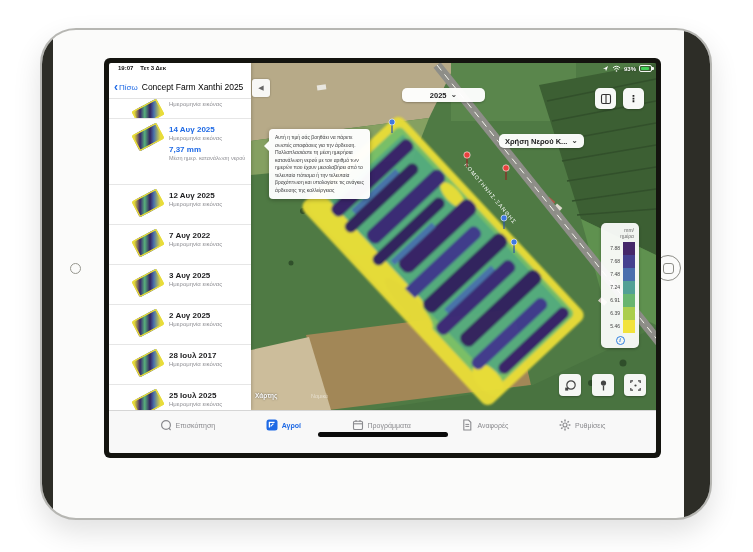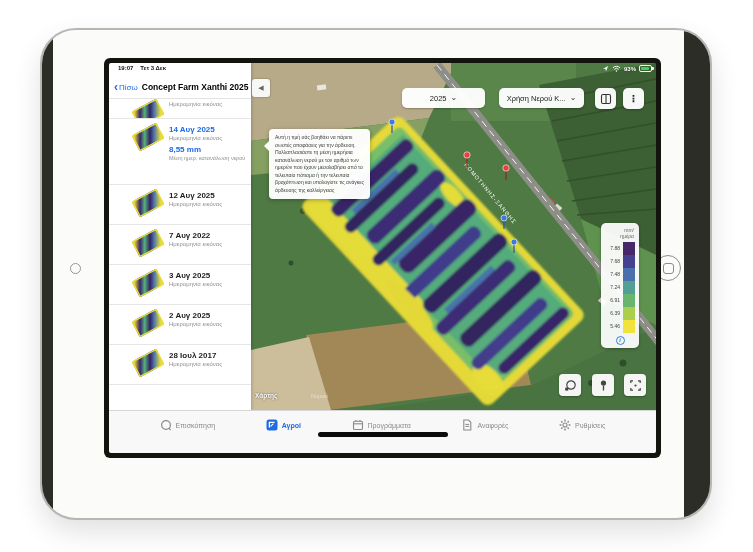--- a/index.html
+++ b/index.html
@@ -27,46 +27,46 @@
   .battery b{position:absolute;left:.5px;top:.5px;bottom:.5px;width:8.5px;background:#43d158;border-radius:1px;}
   .battery:after{content:"";position:absolute;right:-2.5px;top:1.2px;width:1.6px;height:2.6px;background:rgba(255,255,255,.95);border-radius:0 1px 1px 0;}
   
   .sidebar{position:absolute;left:0;top:0;width:142px;height:347px;background:#fff;z-index:5;
     box-shadow:1px 0 3px rgba(0,0,0,.18);}
   .status-left{position:absolute;left:9px;top:2px;display:flex;gap:7px;font-size:6px;font-weight:700;color:#111;}
   .sb-header{position:absolute;left:0;top:13px;right:0;height:23px;display:flex;align-items:center;
     padding:0 5px;border-bottom:1px solid #e3e3e3;background:#fff;}
   .back-chevron{color:#1f6ae5;font-size:12px;font-weight:700;line-height:10px;margin-right:1px;}
   .back-label{color:#1f6ae5;font-size:8px;margin-right:4px;}
-  .sb-title{font-size:8.5px;font-weight:700;color:#000;white-space:nowrap;}
+  .sb-title{font-size:8.5px;font-weight:400;color:#000;white-space:nowrap;}
   .date-list{position:absolute;left:0;top:36px;right:0;bottom:0;overflow:hidden;}
   .item{display:flex;gap:6px;align-items:flex-start;padding:6px 4px 0 24px;height:40px;
     border-bottom:1px solid #e6e6e6;background:#fff;}
   .item.partial{height:20px;overflow:hidden;padding-top:2px;}
   .item.selected{height:66px;}
   .thumb{flex:0 0 30px;height:24px;position:relative;}
   .thumb i{position:absolute;left:1px;right:1px;top:3px;bottom:3px;border-radius:2px;transform:rotate(-28deg);
     background:linear-gradient(118deg,#e8dc3a 8%,#39246b 26%,#57b07c 40%,#33205f 56%,#4a73ad 68%,#e8dc3a 88%);
     box-shadow:0 0 0 1.5px #e8dc3a inset;}
   .item .col{display:flex;flex-direction:column;gap:1px;min-width:0;}
   .it-date{font-size:8px;font-weight:700;color:#1c1c1e;}
   .item.selected .it-date{color:#1f6ae5;}
   .it-sub{font-size:6px;color:#8e8e93;}
   .it-val{font-size:8px;font-weight:700;color:#1f6ae5;margin-top:3px;}
   .it-cap{font-size:5.5px;color:#8e8e93;}
   
   .collapse-btn{position:absolute;left:143px;top:16px;width:18px;height:18px;background:rgba(250,250,250,.96);
     border-radius:3px;z-index:8;display:flex;align-items:center;justify-content:center;color:#666;font-size:7px;
     box-shadow:0 0 2px rgba(0,0,0,.35);}
-  .pill{position:absolute;top:25px;height:20px;background:rgba(255,255,255,.96);border-radius:5px;z-index:8;
+  .pill{position:absolute;top:25px;height:14px;background:rgba(255,255,255,.96);border-radius:5px;z-index:8;
     display:flex;align-items:center;justify-content:center;gap:4px;font-size:7.5px;color:#1c1c1e;
-    box-shadow:0 1px 2px rgba(0,0,0,.25);}
+    box-shadow:0 1px 2px rgba(0,0,0,.25);font-weight:bold;}
   .pill .chev{font-size:8px;color:#333;line-height:4px;}
   .pill-year{left:293px;width:83px;}
-  .pill-layer{left:390px;width:85px;}
+  .pill-layer{left:390px;width:85px;margin-top:46px;}
   .sq-btn{position:absolute;top:25px;width:21px;height:21px;background:rgba(255,255,255,.96);border-radius:5px;
     z-index:8;display:flex;align-items:center;justify-content:center;box-shadow:0 1px 2px rgba(0,0,0,.25);}
   .btn-split{left:486px;}
   .btn-more{left:514px;font-size:10px;font-weight:700;color:#222;letter-spacing:0;}
   .tooltip{position:absolute;left:160px;top:66px;width:101px;background:rgba(255,255,255,.97);border-radius:4px;
     padding:5px 6px;z-index:7;box-shadow:0 1px 4px rgba(0,0,0,.3);font-size:5px;line-height:1.5;color:#3a3a3c;}
   .tooltip:before{content:"";position:absolute;left:-5px;top:12px;border:5px solid transparent;
     border-right-color:rgba(255,255,255,.97);border-left:0;}
   .legend{position:absolute;left:492px;top:160px;width:38px;background:rgba(255,255,255,.93);border-radius:5px;
     z-index:7;padding:4px 4px 3px;box-shadow:0 1px 3px rgba(0,0,0,.3);}
@@ -227,21 +227,21 @@
 
     </span>
   </div>
           <div class="item selected">
     <span class="thumb">
               <i></i>
             </span>
     <span class="col">
       <span class="it-date">14 Αυγ 2025</span>
       <span class="it-sub">Ημερομηνία εικόνας</span>
-      <span class="it-val">8,55 mm</span>
+      <span class="it-val">7,37 mm</span>
       <span class="it-cap">Μέση ημερ. κατανάλωση νερού</span>
     </span>
   </div>
           <div class="item">
     <span class="thumb">
               <i></i>
             </span>
     <span class="col">
       <span class="it-date">12 Αυγ 2025</span>
       <span class="it-sub">Ημερομηνία εικόνας</span>
@@ -277,20 +277,30 @@
       <span class="it-sub">Ημερομηνία εικόνας</span>
 
     </span>
   </div>
           <div class="item">
     <span class="thumb">
               <i></i>
             </span>
     <span class="col">
       <span class="it-date">28 Ιουλ 2017</span>
+      <span class="it-sub">Ημερομηνία εικόνας</span>
+
+    </span>
+  </div>
+          <div class="item">
+    <span class="thumb">
+              <i></i>
+            </span>
+    <span class="col">
+      <span class="it-date">25 Ιουλ 2025</span>
       <span class="it-sub">Ημερομηνία εικόνας</span>
 
     </span>
   </div>
         </div>
     </div>
 
     <div class="collapse-btn">
       <span>◀</span>
     </div>

